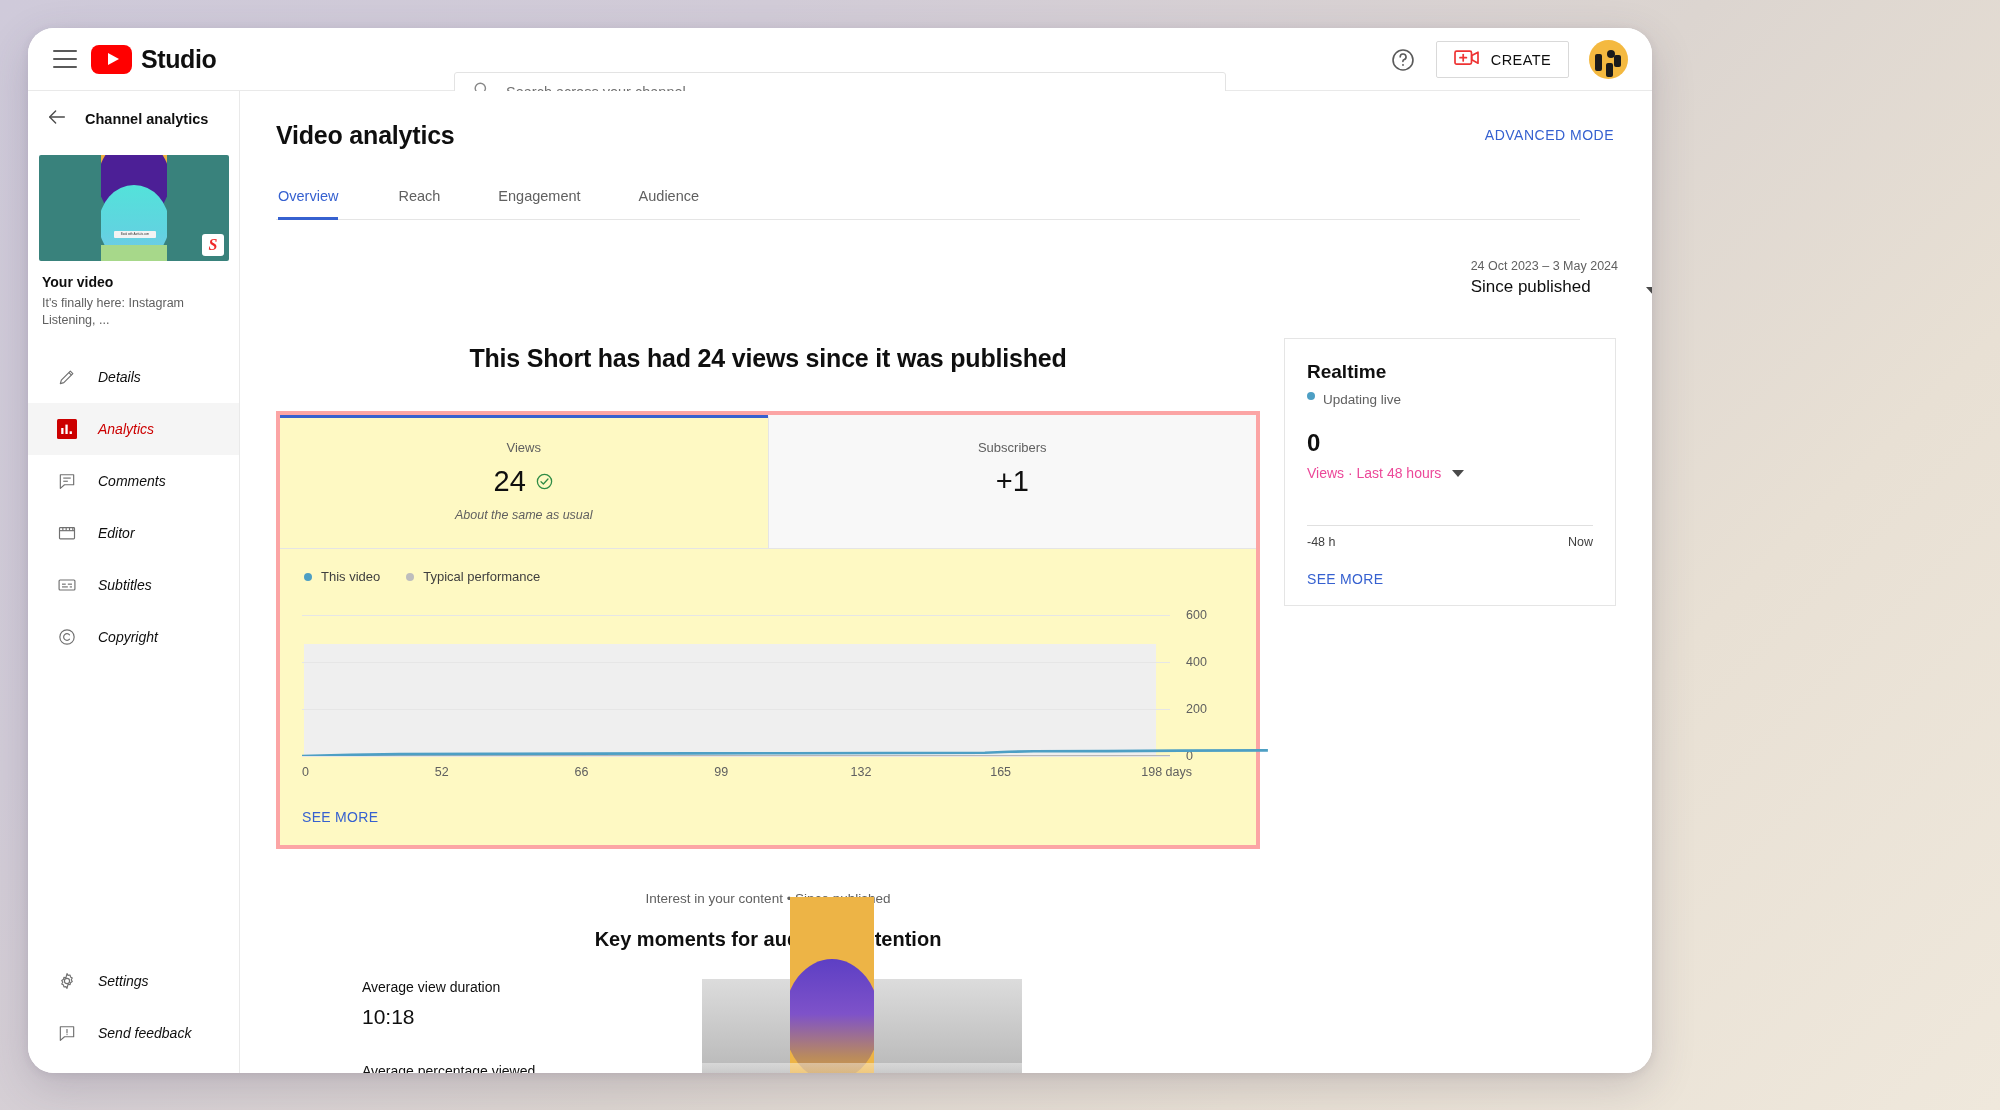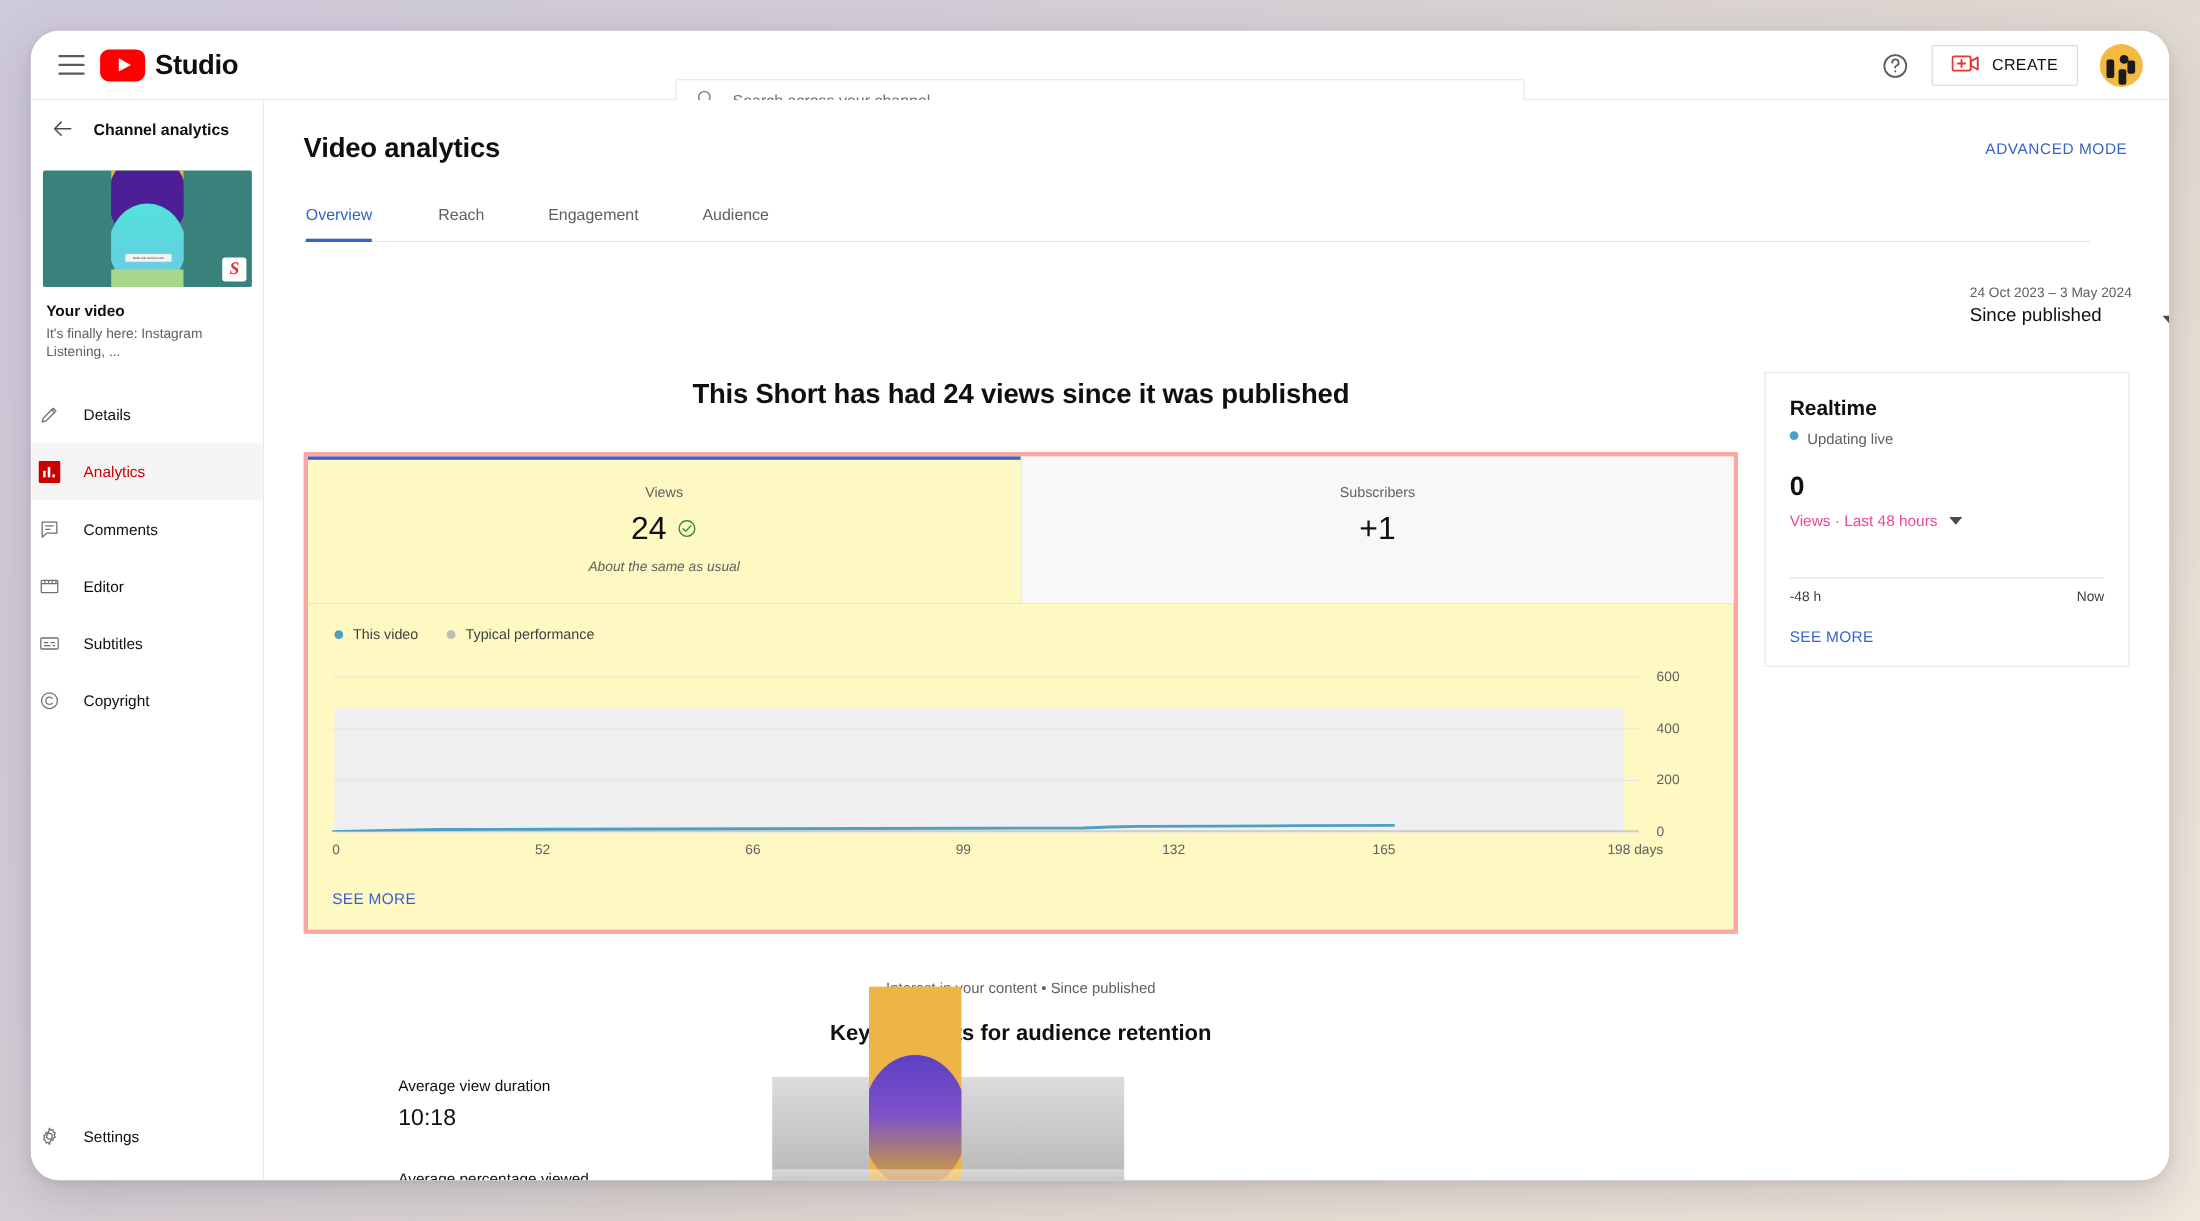--- a/index.html
+++ b/index.html
@@ -10,21 +10,21 @@
   }
   body {
     background: linear-gradient(135deg, #cfcada 0%, #d2ccd8 25%, #dcd5d0 55%, #e8e0d4 75%, #efe8dc 100%);
     position: relative;
   }
 
   
   #window {
     position: absolute;
     left: 28px; top: 28px;
-    width: 1944px; height: 1045px;
+    width: 1624px; height: 1045px;
     background: #ffffff;
     border-radius: 26px;
     overflow: hidden;
     box-shadow: 0 14px 44px rgba(70,60,90,0.20), 0 2px 8px rgba(70,60,90,0.10);
   }
 
   
   #topbar {
     position: absolute; left: 0; top: 0;
     width: 100%; height: 63px;
@@ -143,22 +143,22 @@
     font-family: "Liberation Serif", serif;
   }
 
   .vid-meta { padding: 13px 14px 0 14px; }
   .vid-meta .vt { font-size: 14px; font-weight: 700; color: #0f0f0f; }
   .vid-meta .vd { font-size: 12.5px; color: #606060; margin-top: 5px; line-height: 1.35; }
 
   .menu { margin-top: 22px; }
   .menu-item {
     display: flex; align-items: center; gap: 20px;
-    height: 52px; padding-left: 6px; cursor: pointer;
-    font-size: 14px; color: #0f0f0f;
+    height: 52px; padding-left: 28px; cursor: pointer;
+    font-size: 14px; color: #0f0f0f; font-style: italic;
   }
   .menu-item.active { background: #f5f5f5; color: #c00; font-weight: 500; }
   .menu-item .ico { width: 22px; height: 22px; display:flex; align-items:center; justify-content:center; flex:0 0 22px; }
 
   .menu-bottom { margin-top: auto; padding-bottom: 14px; }
 
   
   #main {
     flex: 1; background: #fff; position: relative; overflow: hidden;
   }
@@ -455,20 +455,30 @@
 
       <div class="menu-bottom">
         <div class="menu-item">
           <span class="ico">
             <svg width="20" height="20" viewBox="0 0 24 24" fill="none" stroke="#707070" stroke-width="1.4">
               <circle cx="12" cy="12" r="3.1"></circle>
               <path d="M12 3.2l1.3 2.1 2.4-.5.5 2.4 2.1 1.3-1.2 2.1 1.2 2.1-2.1 1.3-.5 2.4-2.4-.5L12 20.8l-1.3-2.1-2.4.5-.5-2.4-2.1-1.3 1.2-2.1-1.2-2.1 2.1-1.3.5-2.4 2.4.5z" stroke-linejoin="round"></path>
             </svg>
           </span>
           <span>Settings</span>
+        </div>
+        <div class="menu-item">
+          <span class="ico">
+            <svg width="20" height="20" viewBox="0 0 24 24" fill="none" stroke="#707070" stroke-width="1.4" stroke-linejoin="round">
+              <path d="M4 4.5h16v12H9l-5 4.3z"></path>
+              <line x1="12" y1="7.8" x2="12" y2="11.8" stroke-linecap="round"></line>
+              <circle cx="12" cy="13.9" r="0.75" fill="#707070" stroke="none"></circle>
+            </svg>
+          </span>
+          <span>Send feedback</span>
         </div>
       </div>
     </div>
 
     <div id="main">
 
       <div id="page-head">
         <div id="page-title">Video analytics</div>
         <div id="adv-mode">ADVANCED MODE</div>
 

